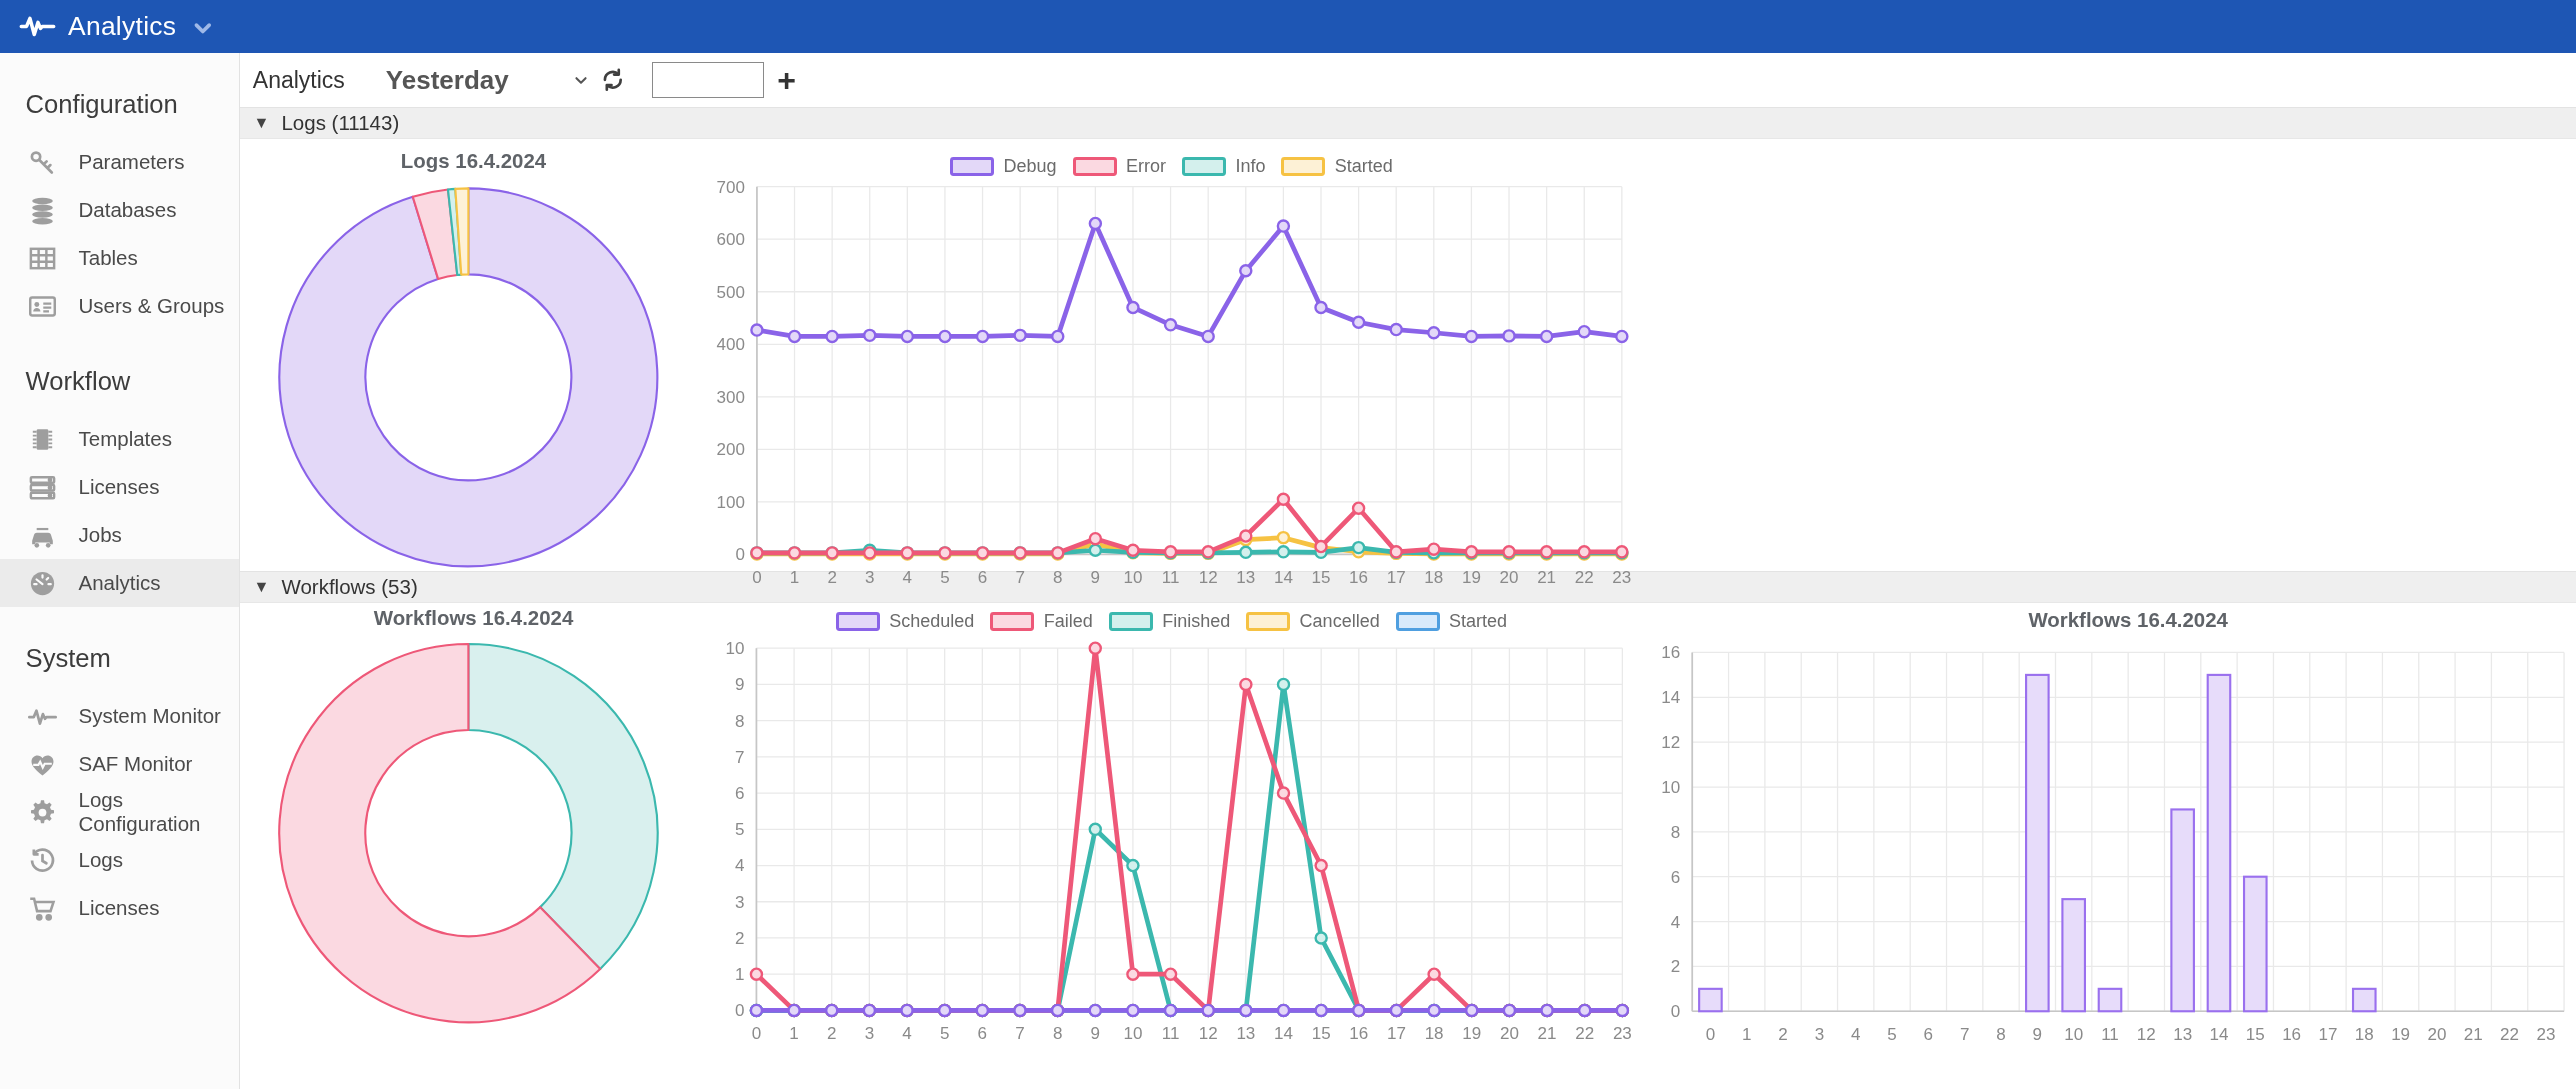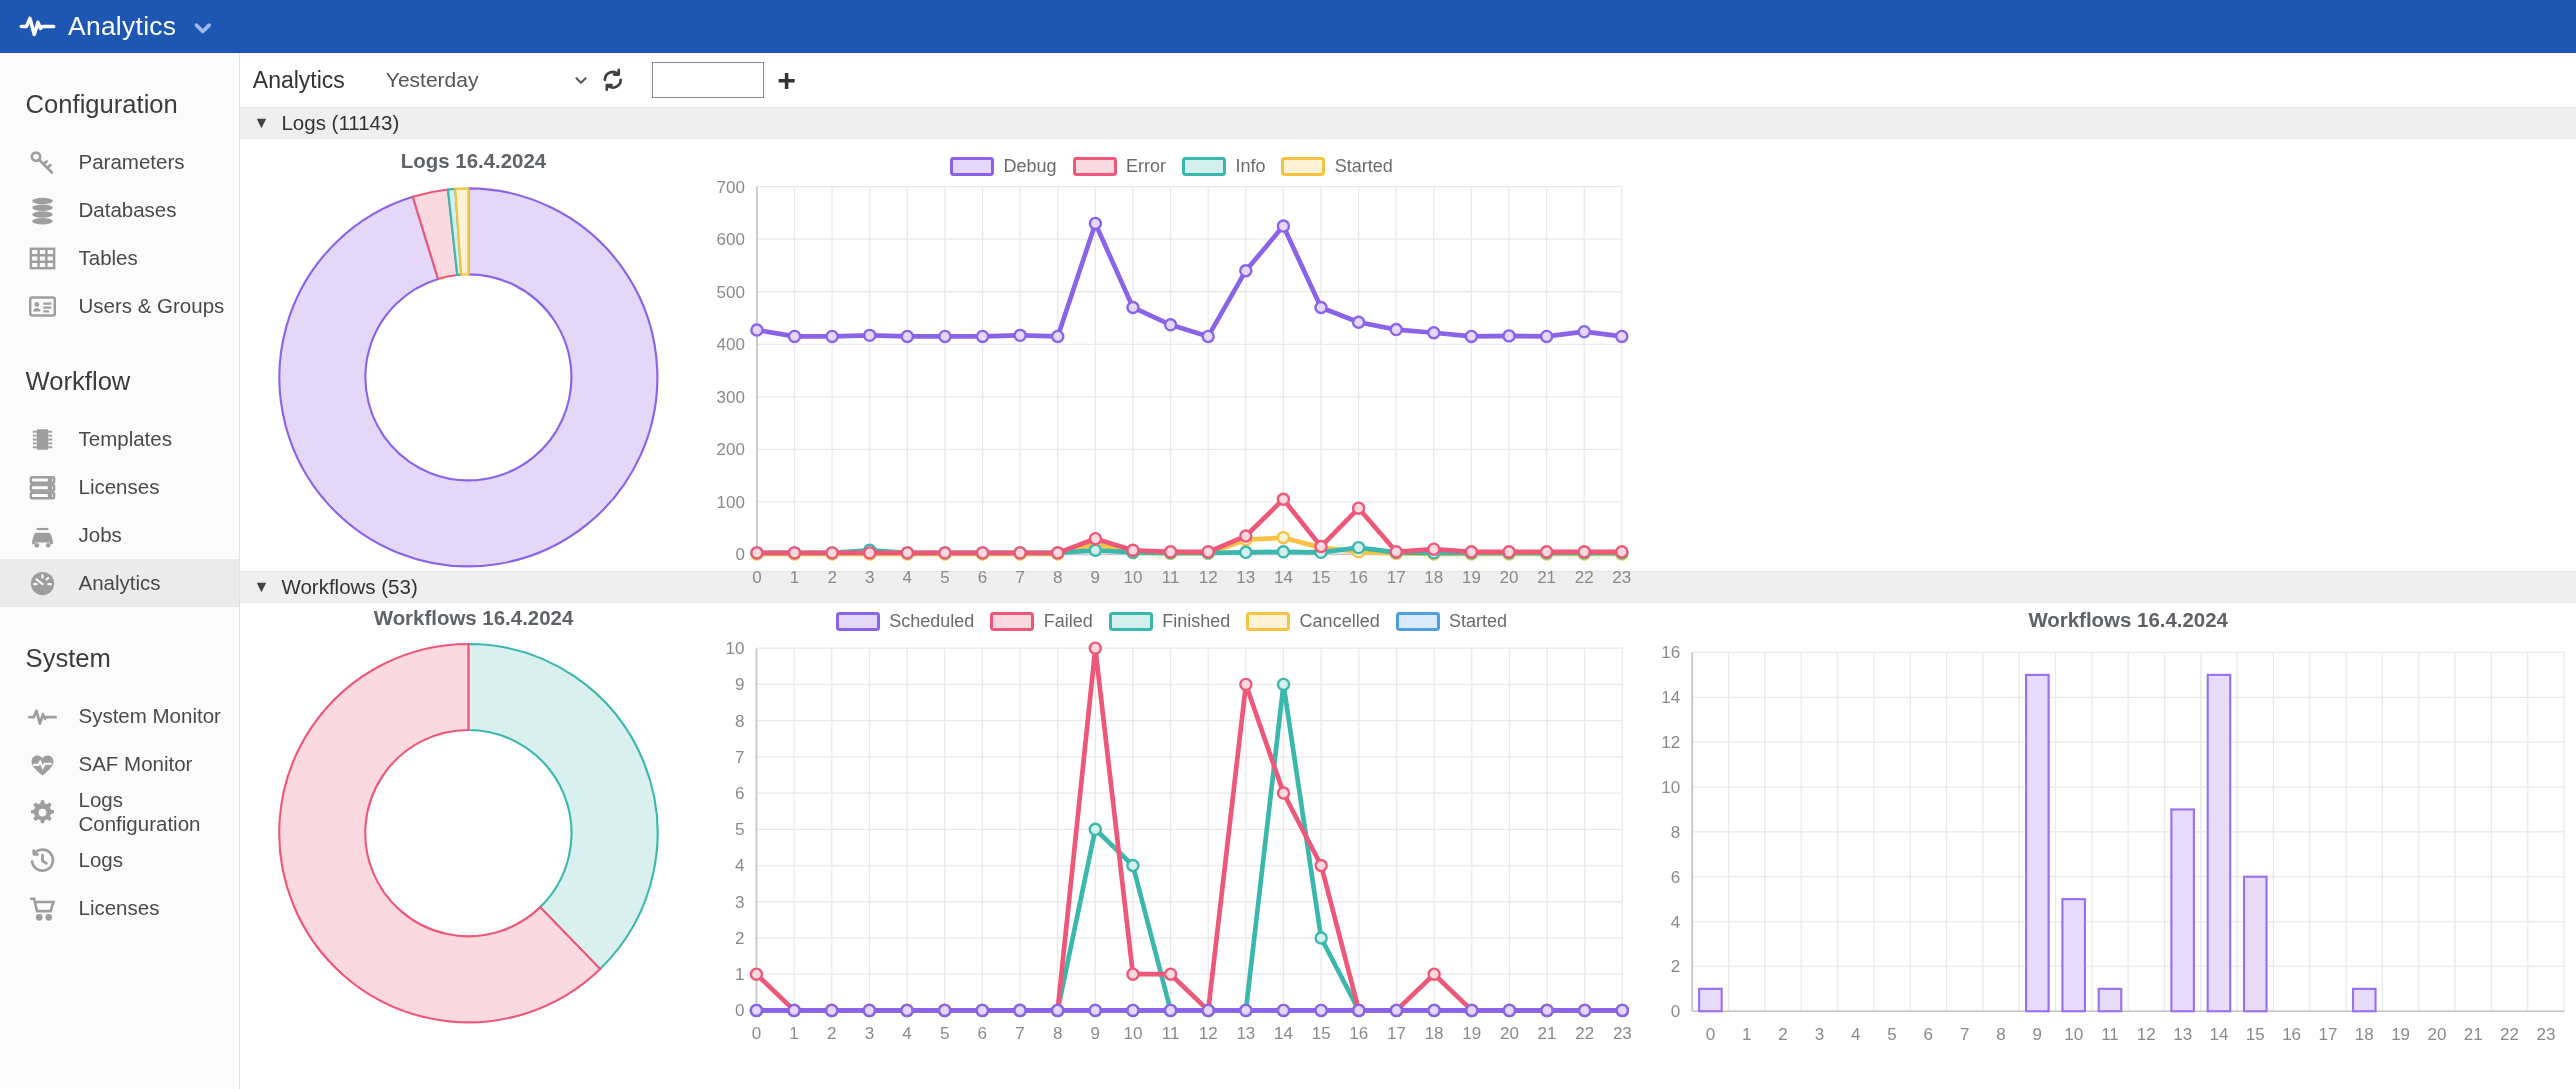--- a/index.html
+++ b/index.html
@@ -22,21 +22,21 @@
   .nav-item.selected { background:#ebebeb; }
   .nav-ic { width:31px; height:31px; flex:none; display:flex; align-items:center; }
   .nav-ic svg { width:31px; height:31px; }
 
   .content { flex:1; background:#fff; overflow:hidden; }
 
   
   .toolbar { height:54px; display:flex; align-items:center; padding-left:12.8px; }
   .tb-title { font-size:23px; font-weight:500; color:#333; margin-right:41px; }
   .period { display:flex; align-items:center; width:206px; justify-content:space-between; cursor:pointer; }
-  .period-label { font-size:21px; color:#555; }
+  .period-label { font-size:26px; color:#555;font-weight:bold; }
   .period svg { width:22px; height:22px; }
   .refresh { width:25.6px; height:25.6px; margin-left:8.5px; cursor:pointer; }
   .tb-input { width:112px; height:36px; margin-left:25.6px; border:1.7px solid #8a8a8a;
               background:#fff; font-size:19px; padding:0 6.8px; }
   .plus-btn { font-size:32px; font-weight:bold; color:#333; margin-left:13.6px;
               line-height:34px; cursor:pointer; background:none; border:none; }
 
   
   .band { height:32px; background:#efefef; border-top:0.9px solid #e3e3e3;
           border-bottom:0.9px solid #e7e7e7; display:flex; align-items:center;

